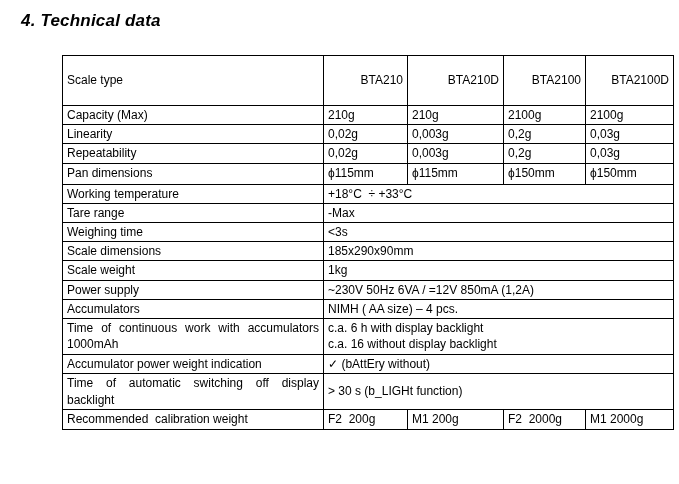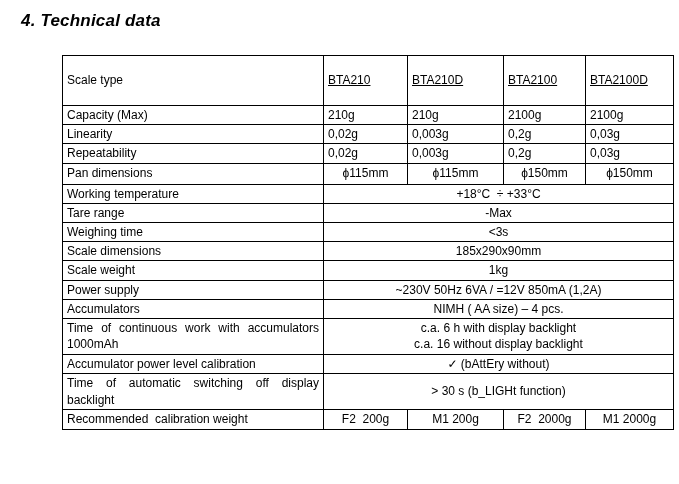--- a/index.html
+++ b/index.html
@@ -53,29 +53,28 @@
   tr.r-std      { height: 18px; padding-left: 8px; }
   tr.r-thin     { height: 16px; }
   tr.r-pan      { height: 21px; }
   tr.r-merged   { height: 19px; padding-left: 44px; }
   tr.r-twoline  { height: 36px; }
   tr.r-last     { height: 20px; padding-left: 24px; }
 
   td.corner { vertical-align: middle; padding-left: 6px; }
   td.colhead {
     vertical-align: top;
-    text-align: left;
+    text-align: right;
     padding-top: 3px;
-    text-decoration: underline;
   }
   td.lbl { text-align: left; padding-left: 6px; }
   td.lbl-sm { font-size: 10.5px; }
   td.lbl-just { text-align: justify; padding-right: 6px; }
   td.val-r { text-align: left; padding-right: 17px; }
-  td.val-c { text-align: center; }
+  td.val-c { }
   td.val-top { vertical-align: top; padding-top: 2px; }
 </style>
 </head>
 <body>
 
 <div class="page">
 
   <h1 class="title">4. Technical data</h1>
 
   <table class="tech">
@@ -166,21 +165,21 @@
 
     <tr class="r-twoline">
       <td class="lbl lbl-just">Time of continuous work with accumulators 1000mAh</td>
       <td class="val-c" colspan="4">
         <div>c.a. 6 h with display backlight</div>
         <div>c.a. 16 without display backlight</div>
       </td>
     </tr>
 
     <tr class="r-thin">
-      <td class="lbl lbl-sm">Accumulator power level calibration</td>
+      <td class="lbl lbl-sm">Accumulator power weight indication</td>
       <td class="val-c" colspan="4">✓ (bAttEry without)</td>
     </tr>
 
 
     <tr class="r-twoline">
       <td class="lbl lbl-just">Time of automatic switching off display backlight</td>
       <td class="val-c val-top" colspan="4">&gt; 30 s (b_LIGHt function)</td>
     </tr>
 
     <tr class="r-last">

